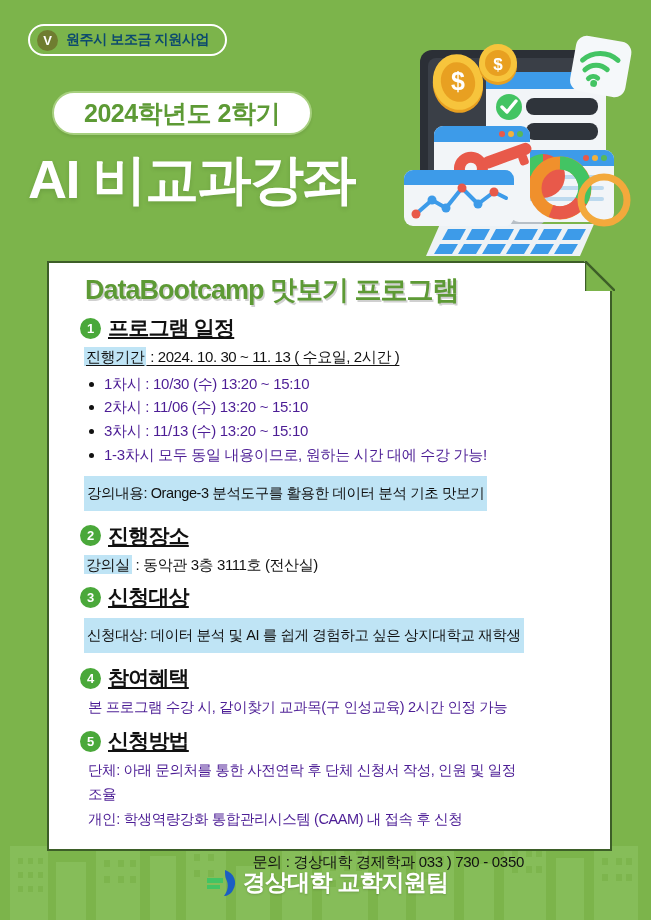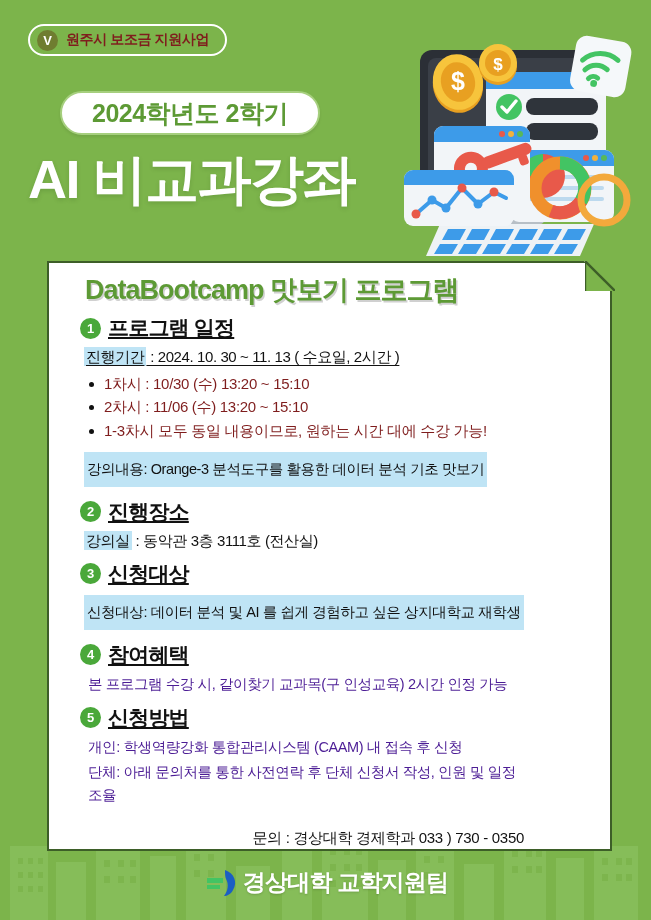--- a/index.html
+++ b/index.html
@@ -50,31 +50,31 @@
     border-radius: 50%;
     background: #6f7d30;
     color: #ffffff;
     font-size: 13px;
     font-weight: bold;
     line-height: 21px;
     text-align: center;
     flex: none;
   }
   .top-badge-text {
-    color: #7f1d1d;
+    color: #0c4a6e;
     font-size: 14px;
     font-weight: bold;
     letter-spacing: -0.4px;
     white-space: nowrap;
   }
 
   
   .semester-pill {
     position: absolute;
-    left: 60px;
+    left: 52px;
     top: 91px;
     height: 44px;
     box-sizing: border-box;
     display: flex;
     align-items: center;
     justify-content: center;
     padding: 0 30px;
     background: #ffffff;
     border: 2px solid #a6cf7e;
     border-radius: 26px;
@@ -213,21 +213,21 @@
   
   .bullets {
     margin: 4px 0 6px 0;
     padding: 0;
     list-style: none;
   }
   .bullets li {
     position: relative;
     padding-left: 24px;
     font-size: 15px;
-    color: #7f1d1d;
+    color: #4c1d95;
     letter-spacing: -0.3px;
     line-height: 1.58;
   }
   .bullets li::before {
     content: "";
     position: absolute;
     left: 9px;
     top: 10px;
     width: 5px;
     height: 5px;
@@ -478,20 +478,21 @@
 
     
     <div class="section-head">
       <span class="num-circle">1</span>
       <span class="section-title">프로그램 일정</span>
     </div>
     <div class="hl-line underlined"><span class="mark">진행기간</span><span> : 2024. 10. 30 ~ 11. 13 ( 수요일, 2시간 )</span></div>
     <ul class="bullets">
       <li>1차시 : 10/30 (수) 13:20 ~ 15:10</li>
       <li>2차시 : 11/06 (수) 13:20 ~ 15:10</li>
+      <li>3차시 : 11/13 (수) 13:20 ~ 15:10</li>
       <li>1-3차시 모두 동일 내용이므로, 원하는 시간 대에 수강 가능!</li>
     </ul>
     <div class="hl-full">강의내용:  Orange-3 분석도구를 활용한 데이터 분석 기초 맛보기</div>
 
     
     <div class="section-head">
       <span class="num-circle">2</span>
       <span class="section-title">진행장소</span>
     </div>
     <div class="hl-line"><span class="mark">강의실</span><span> : 동악관 3층 3111호 (전산실)</span></div>
@@ -508,22 +509,22 @@
       <span class="num-circle">4</span>
       <span class="section-title">참여혜택</span>
     </div>
     <div class="body-line">본 프로그램 수강 시, 같이찾기 교과목(구 인성교육)  2시간 인정 가능</div>
 
     
     <div class="section-head">
       <span class="num-circle">5</span>
       <span class="section-title">신청방법</span>
     </div>
+    <div class="body-line">단체: 아래 문의처를 통한 사전연락 후 단체 신청서 작성, 인원 및 일정 조율</div>
     <div class="body-line">개인: 학생역량강화 통합관리시스템 (CAAM) 내 접속 후 신청</div>
-    <div class="body-line">단체: 아래 문의처를 통한 사전연락 후 단체 신청서 작성, 인원 및 일정 조율</div>
 
     <div class="contact-line">문의 : 경상대학 경제학과  033 ) 730 - 0350</div>
   </div>
 
   <div class="footer">
     <svg class="footer-logo" viewBox="0 0 40 32">
       <path d="M4 12 h16 v5 h-16 z" fill="#43c463"></path>
       <path d="M4 19 h13 v4 h-13 z" fill="#43c463"></path>
       <path d="M22 4 c9 3 13 12 8 20 c-2 4 -6 6 -9 6 c4 -5 5 -12 2 -17 c-1 -2 -1 -6 -1 -9 z" fill="#1b5fc4"></path>
     </svg>

